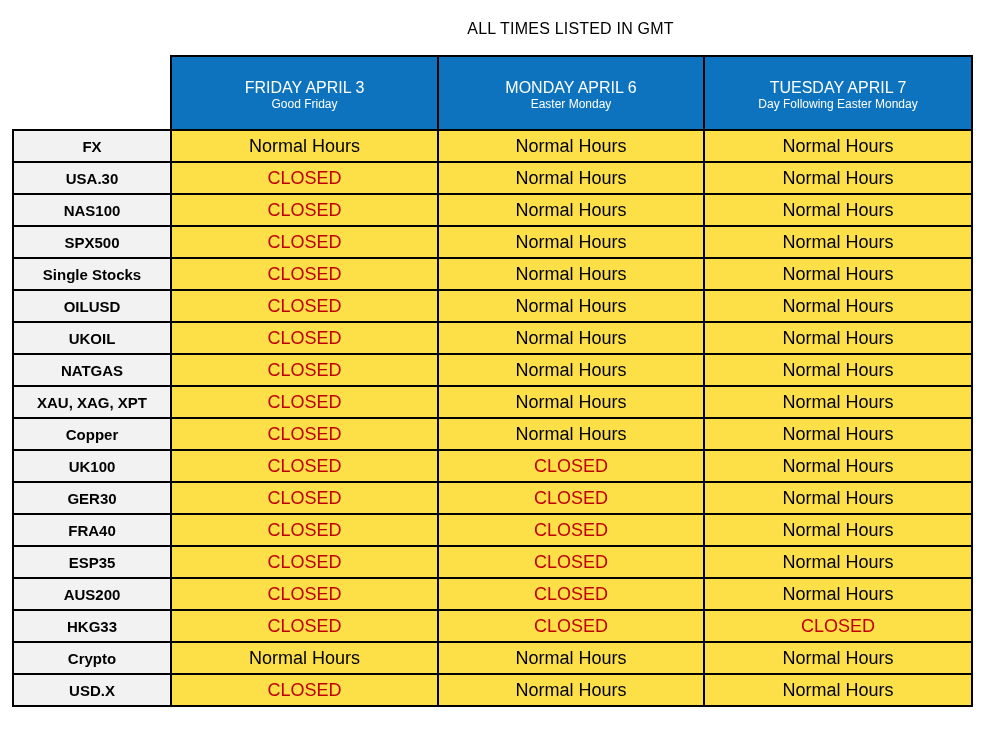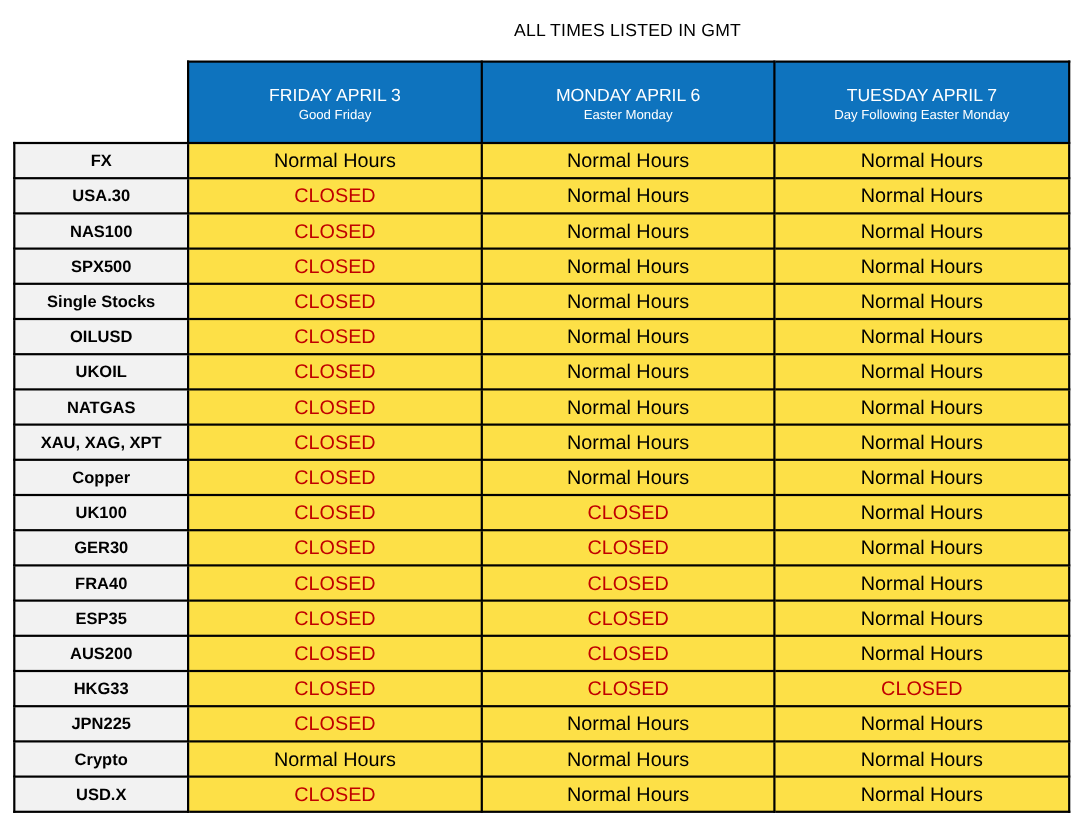--- a/index.html
+++ b/index.html
@@ -211,26 +211,20 @@
         <td class="cell closed">CLOSED</td>
         <td class="cell">Normal Hours</td>
       </tr>
       <tr class="body-row">
         <th class="label">HKG33</th>
         <td class="cell closed">CLOSED</td>
         <td class="cell closed">CLOSED</td>
         <td class="cell closed">CLOSED</td>
       </tr>
       <tr class="body-row">
-        <th class="label">JPN225</th>
-        <td class="cell closed">CLOSED</td>
-        <td class="cell">Normal Hours</td>
-        <td class="cell">Normal Hours</td>
-      </tr>
-      <tr class="body-row">
         <th class="label">Crypto</th>
         <td class="cell">Normal Hours</td>
         <td class="cell">Normal Hours</td>
         <td class="cell">Normal Hours</td>
       </tr>
       <tr class="body-row">
         <th class="label">USD.X</th>
         <td class="cell closed">CLOSED</td>
         <td class="cell">Normal Hours</td>
         <td class="cell">Normal Hours</td>

